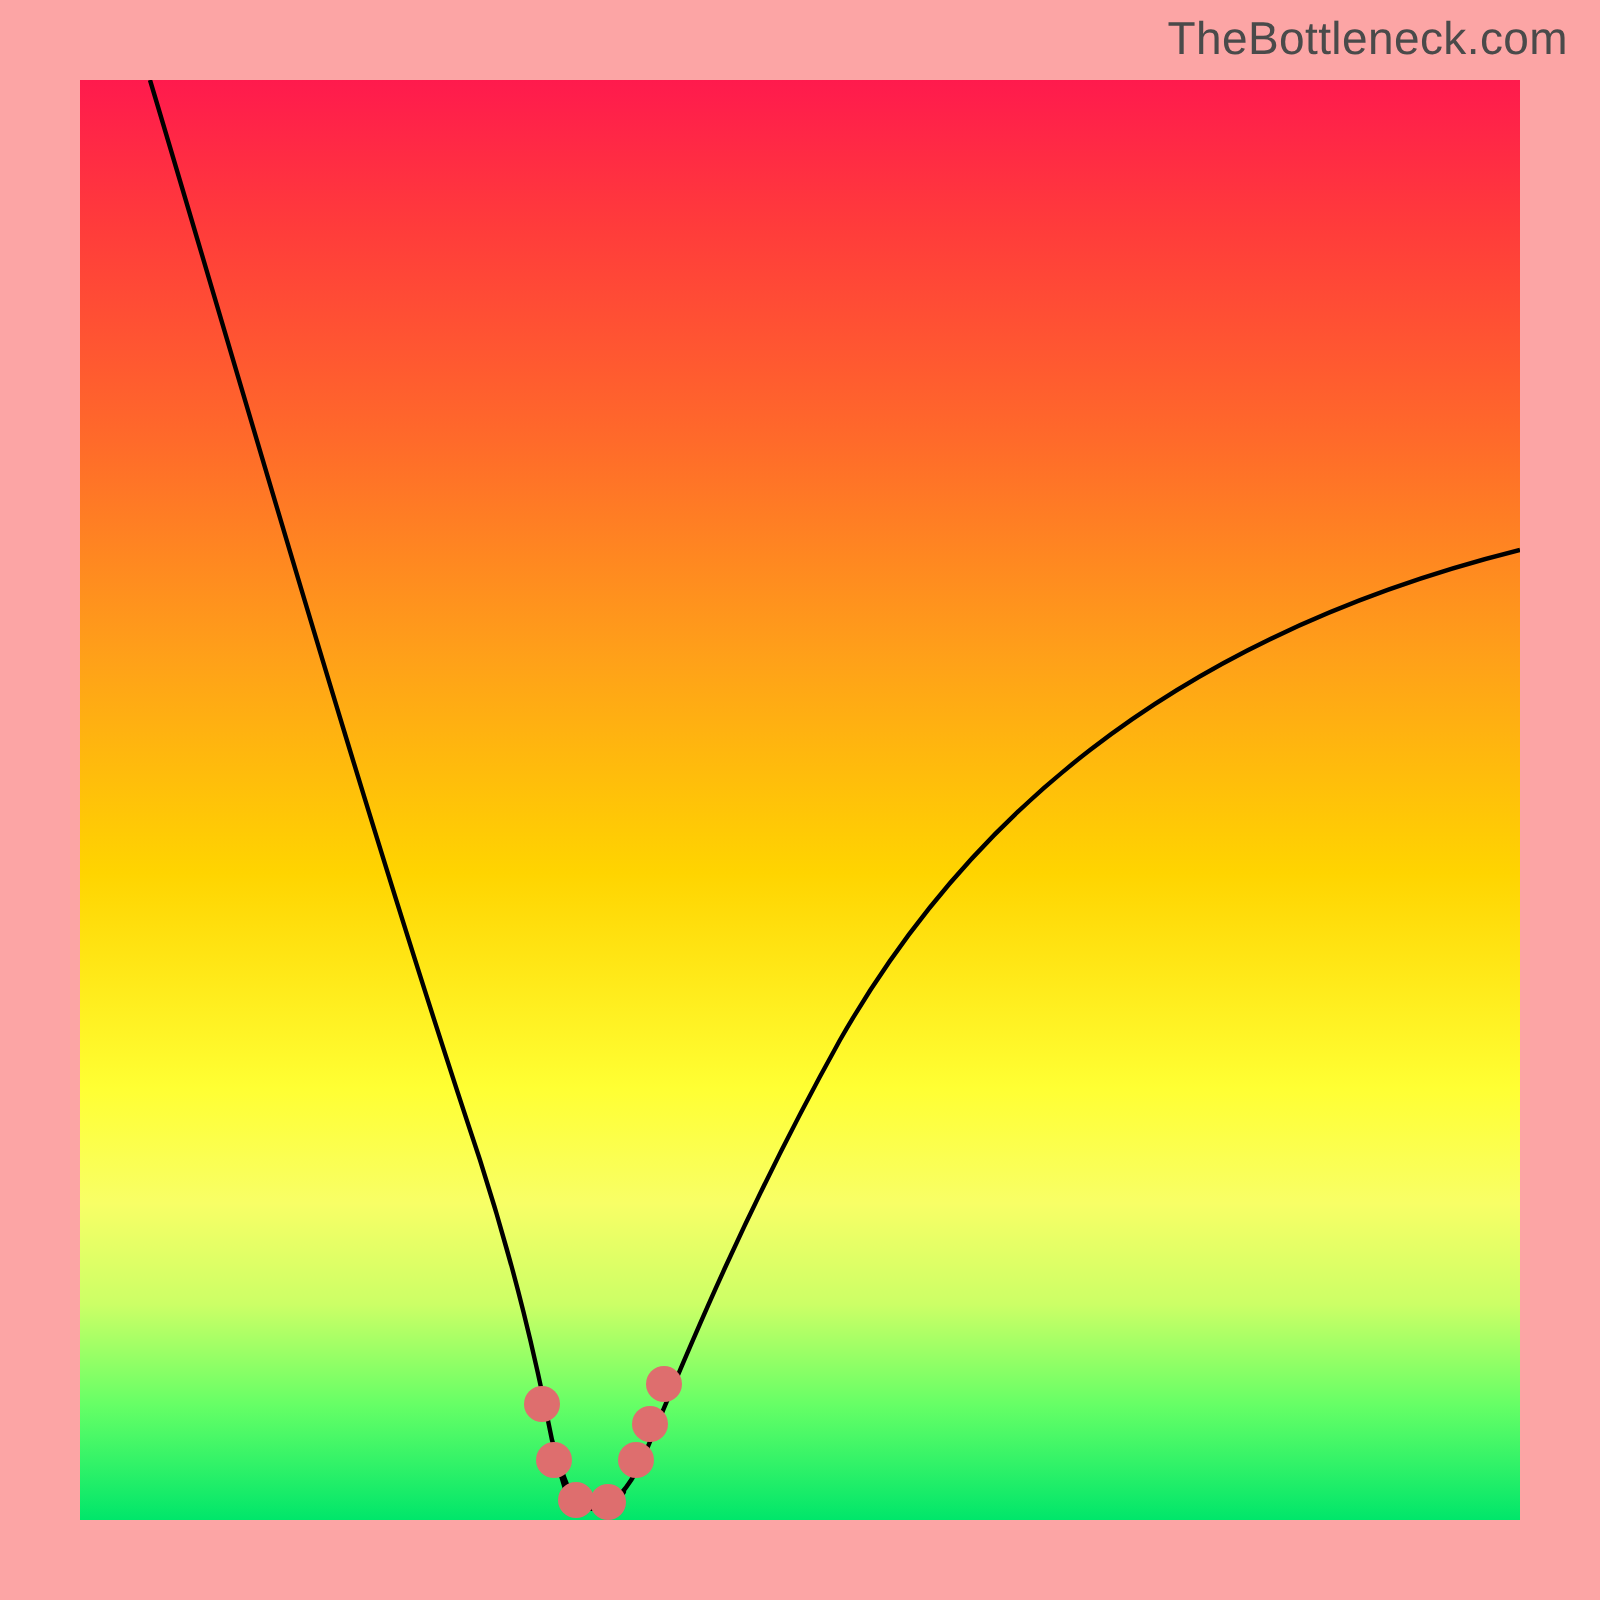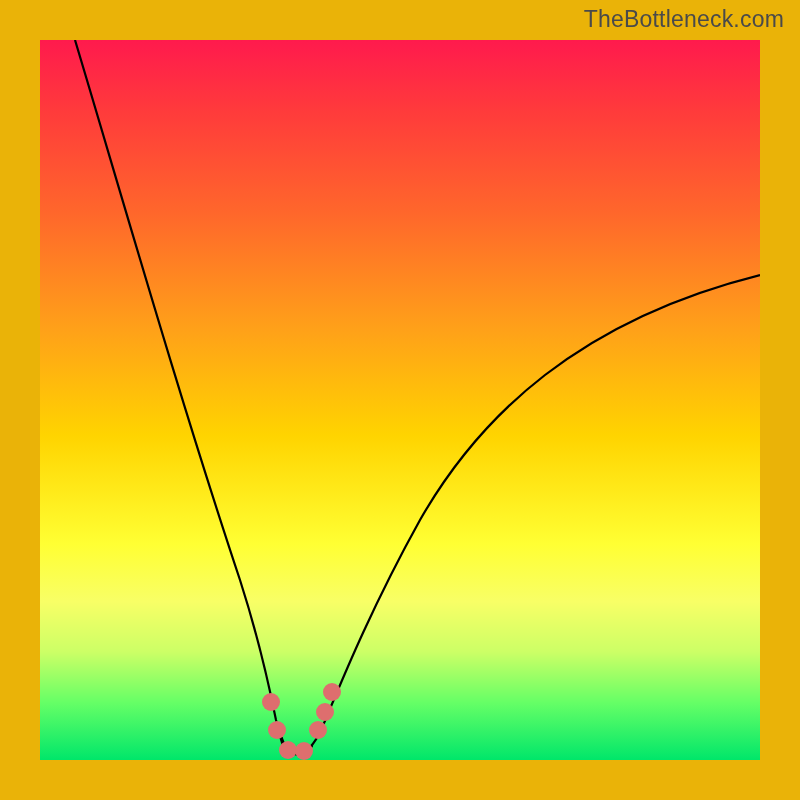--- a/index.html
+++ b/index.html
@@ -9,21 +9,21 @@
     height: 800px;
     background: #000;
     font-family: Arial, Helvetica, sans-serif;
     overflow: hidden;
   }
   .frame {
     position: absolute;
     left: 0; top: 0;
     width: 800px;
     height: 800px;
-    background: #eab308;
+    background: #fca5a5;
   }
   .plot-area {
     position: absolute;
     left: 40px;
     top: 40px;
     width: 720px;
     height: 720px;
     background: linear-gradient(to bottom,
       #ff1a4d 0%,
       #ff3b3b 10%,

